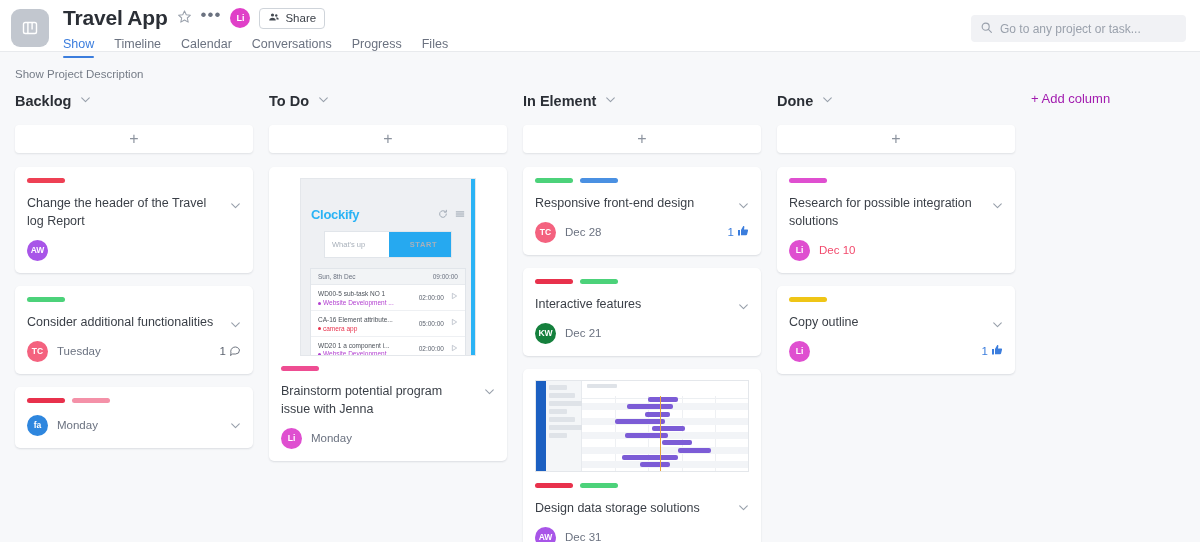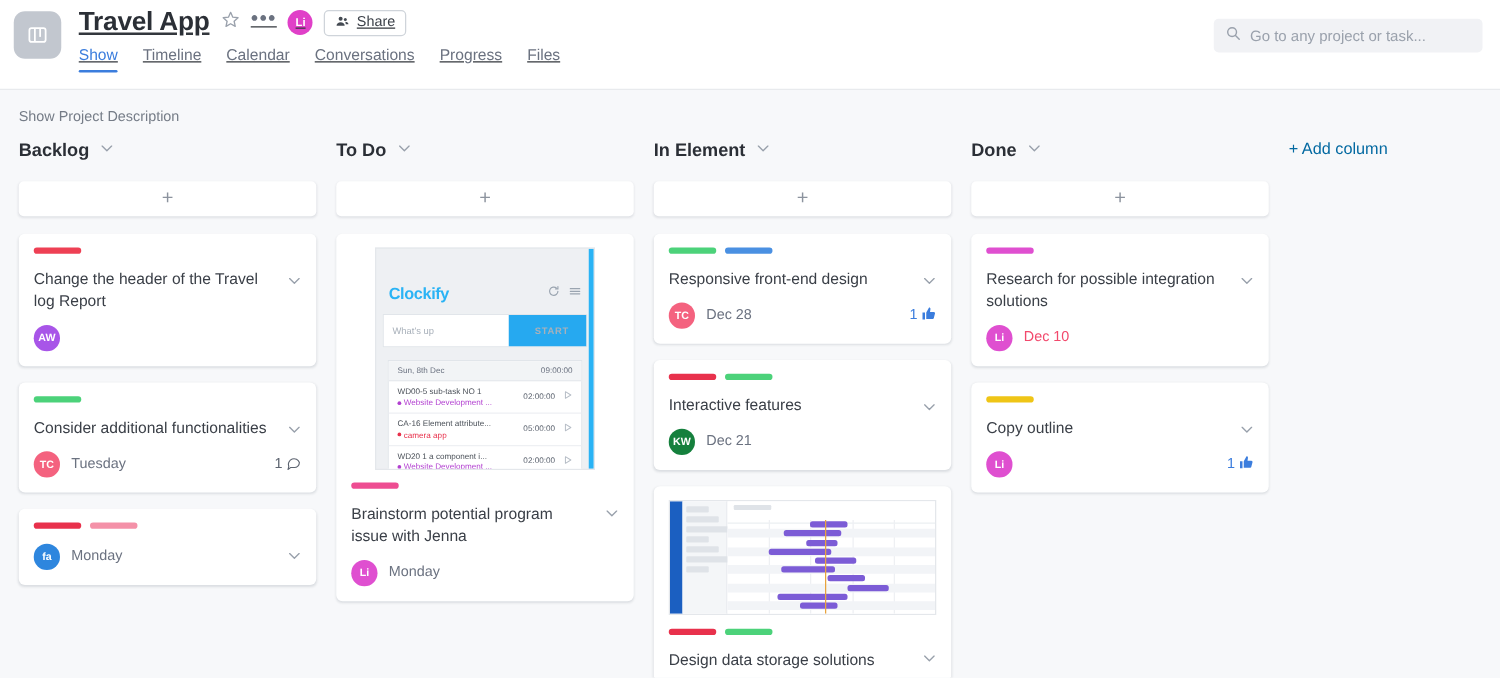--- a/index.html
+++ b/index.html
@@ -7,26 +7,25 @@
     width: 1200px; height: 542px;
     background: #f7f8fa;
     font-family: "Liberation Sans", sans-serif;
     overflow: hidden;
     color: #33373d;
   }
 
   
   .topbar {
     position: relative;
-    height: 72px;
+    height: 52px;
     background: #ffffff;
     border-bottom: 1px solid #e8eaed;
     display: flex;
     align-items: flex-start;
-    text-decoration: underline;
   }
   .app-logo {
     width: 38px; height: 38px;
     margin: 9px 0 0 11px;
     border-radius: 9px;
     background: #c2c7cf;
     display: flex; align-items: center; justify-content: center;
     flex: 0 0 auto;
   }
   .title-block { margin-left: 14px; padding-top: 4px; }
@@ -119,36 +118,36 @@
   .avatar-card { width: 21px; height: 21px; font-size: 8.5px; }
   .due { font-size: 11.5px; color: #6b7280; }
   .due.overdue { color: #f2496c; }
   .meta-right {
     margin-left: auto; display: flex; align-items: center; gap: 3px;
     font-size: 11.5px; color: #5d6470;
   }
   .meta-right.like { color: #3b7ddd; }
 
   .add-column {
-    font-size: 13px; color: #0369a1; margin-top: 1px; cursor: pointer;
+    font-size: 13px; color: #a21caf; margin-top: 1px; cursor: pointer;
     white-space: nowrap;
   }
 
   
   .attach-clockify {
     width: 176px; height: 178px; margin: 0 auto 10px;
     background: #eef0f3; position: relative; overflow: hidden;
     border: 1px solid #e4e7eb;
   }
   .ck-scroll { position: absolute; right: 0; top: 0; width: 4px; height: 100%; background: #2ab3f5; }
   .ck-head { display: flex; align-items: center; padding: 26px 10px 6px; }
   .ck-logo { font-size: 13px; font-weight: bold; color: #2ab3f5; letter-spacing: -.3px; }
   .ck-head-icons { margin-left: auto; display: flex; gap: 7px; color: #9aa4b0; }
   .ck-timer {
-    margin: 2px 5px 10px; height: 27px; background: #fff;
+    margin: 2px 23px 10px; height: 27px; background: #fff;
     border: 1px solid #e1e5ea; display: flex; align-items: center;
   }
   .ck-timer span { font-size: 7.5px; color: #a8b0ba; padding-left: 7px; }
   .ck-start {
     margin-left: auto; width: 62px; height: 100%; background: #26a9f0;
     color: #fff; font-size: 7.5px; font-weight: bold; letter-spacing: .6px;
     display: flex; align-items: center; justify-content: center;
   }
   .ck-list { margin: 0 9px; background: #fff; border: 1px solid #e1e5ea; }
   .ck-daterow {

